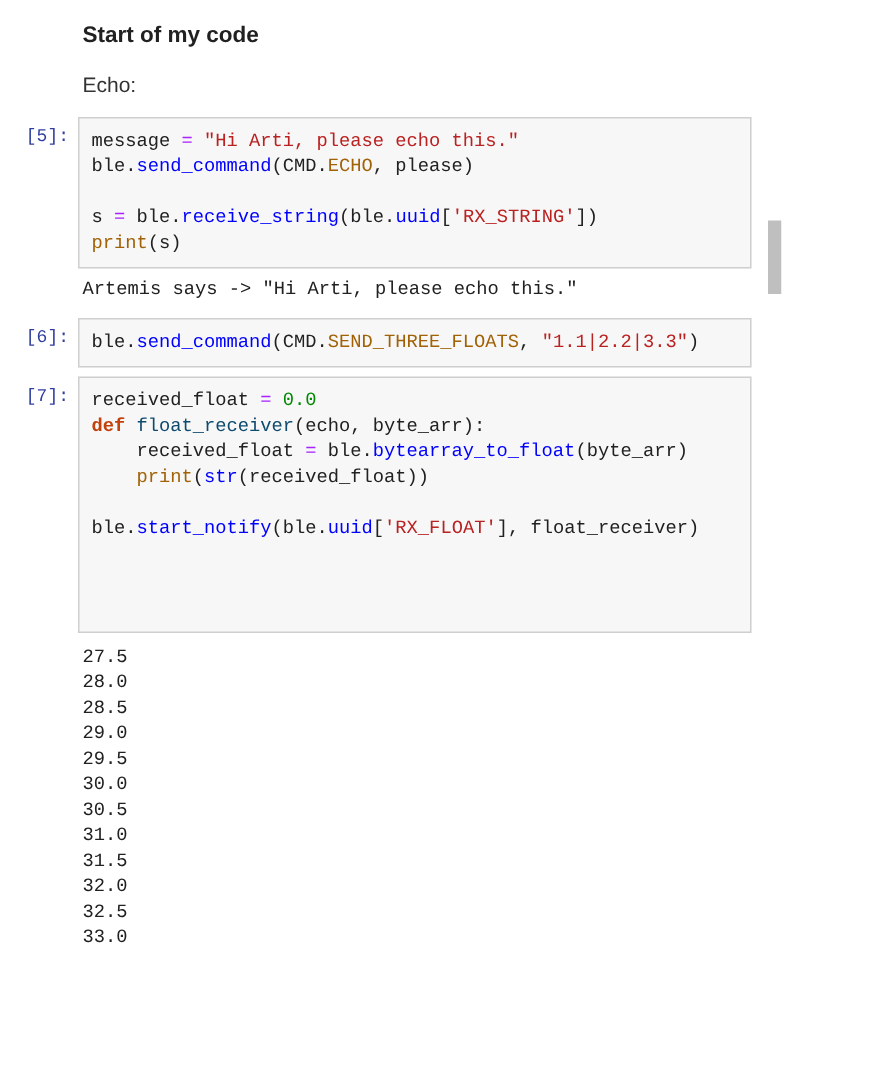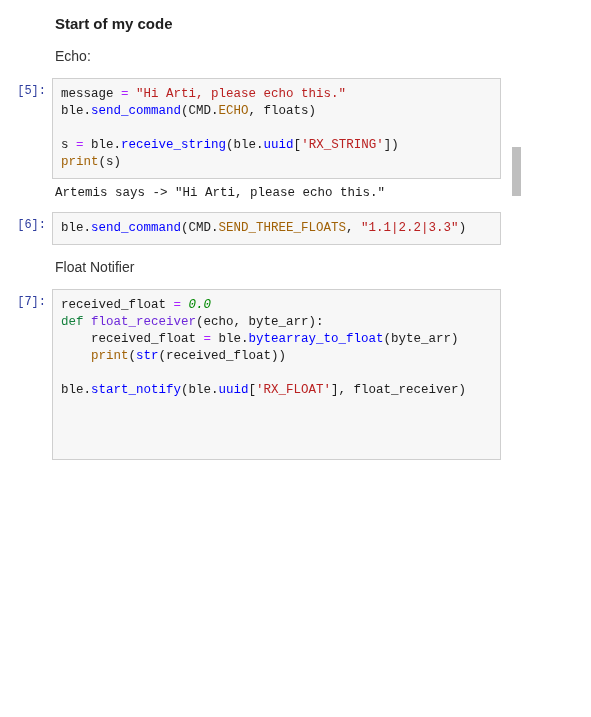--- a/index.html
+++ b/index.html
@@ -67,23 +67,23 @@
     font-size: 12.5px;
     line-height: 17px;
     white-space: pre;
     color: #212121;
   }
   
   .op  { color: #AA22FF; }          
   .str { color: #BA2121; }          
   .fn  { color: #0000FF; margin-top: 32px; }          
   .cls { color: #a16207; }          
-  .kw  { color: #15803d; font-weight: 400; } 
-  .deffn { color: #6d28d9; }        
-  .num { color: #008800; font-style: italic; }          
+  .kw  { color: #c2410c; font-weight: 700; } 
+  .deffn { color: #0c4a6e; }        
+  .num { color: #008800; }          
   
   .scroll-thumb {
     position: absolute;
     right: 0;
     top: 147px;
     width: 9px;
     height: 49px;
     background: #bfbfbf;
   }
 </style>
@@ -93,43 +93,54 @@
 
 <div class="content">
 
   <h3 class="title">Start of my code</h3>
 
   <div class="prose">Echo:</div>
 
   <div class="cell">
     <div class="prompt">[5]:</div>
     <div class="code-area"><span>message </span><span class="op">=</span><span> </span><span class="str">"Hi Arti, please echo this."</span>
-<span>ble.</span><span class="fn">send_command</span><span>(CMD.</span><span class="cls">ECHO</span><span>, floats)</span>
+<span>ble.</span><span class="fn">send_command</span><span>(CMD.</span><span class="cls">ECHO</span><span>, please)</span>
 <span></span>
 <span>s </span><span class="op">=</span><span> ble.</span><span class="fn">receive_string</span><span>(ble.</span><span class="fn">uuid</span><span>[</span><span class="str">'RX_STRING'</span><span>])</span>
 <span></span><span class="cls">print</span><span>(s)</span></div>
   </div>
   <div class="out-area">Artemis says -&gt; "Hi Arti, please echo this."</div>
 
 
   <div class="cell">
     <div class="prompt">[6]:</div>
     <div class="code-area"><span>ble.</span><span class="fn">send_command</span><span>(CMD.</span><span class="cls">SEND_THREE_FLOATS</span><span>, </span><span class="str">"1.1|2.2|3.3"</span><span>)</span></div>
   </div>
 
-  <div class="prose" style="margin-top:14px">Float Notifier</div>
 
   <div class="cell">
     <div class="prompt">[7]:</div>
     <div class="code-area" style="padding-bottom:60px"><span>received_float </span><span class="op">=</span><span> </span><span class="num">0.0</span>
 <span class="kw">def</span><span> </span><span class="deffn">float_receiver</span><span>(echo, byte_arr):</span>
 <span>    received_float </span><span class="op">=</span><span> ble.</span><span class="fn">bytearray_to_float</span><span>(byte_arr)</span>
 <span>    </span><span class="cls">print</span><span>(</span><span class="fn">str</span><span>(received_float))</span>
 <span></span>
 <span>ble.</span><span class="fn">start_notify</span><span>(ble.</span><span class="fn">uuid</span><span>[</span><span class="str">'RX_FLOAT'</span><span>], float_receiver)</span></div>
   </div>
 
+  <div class="out-area" style="margin-top:8px">27.5
+28.0
+28.5
+29.0
+29.5
+30.0
+30.5
+31.0
+31.5
+32.0
+32.5
+33.0</div>
 
 </div>
 
 <div class="scroll-thumb"></div>
 
 </div>
 
 </body></html>

